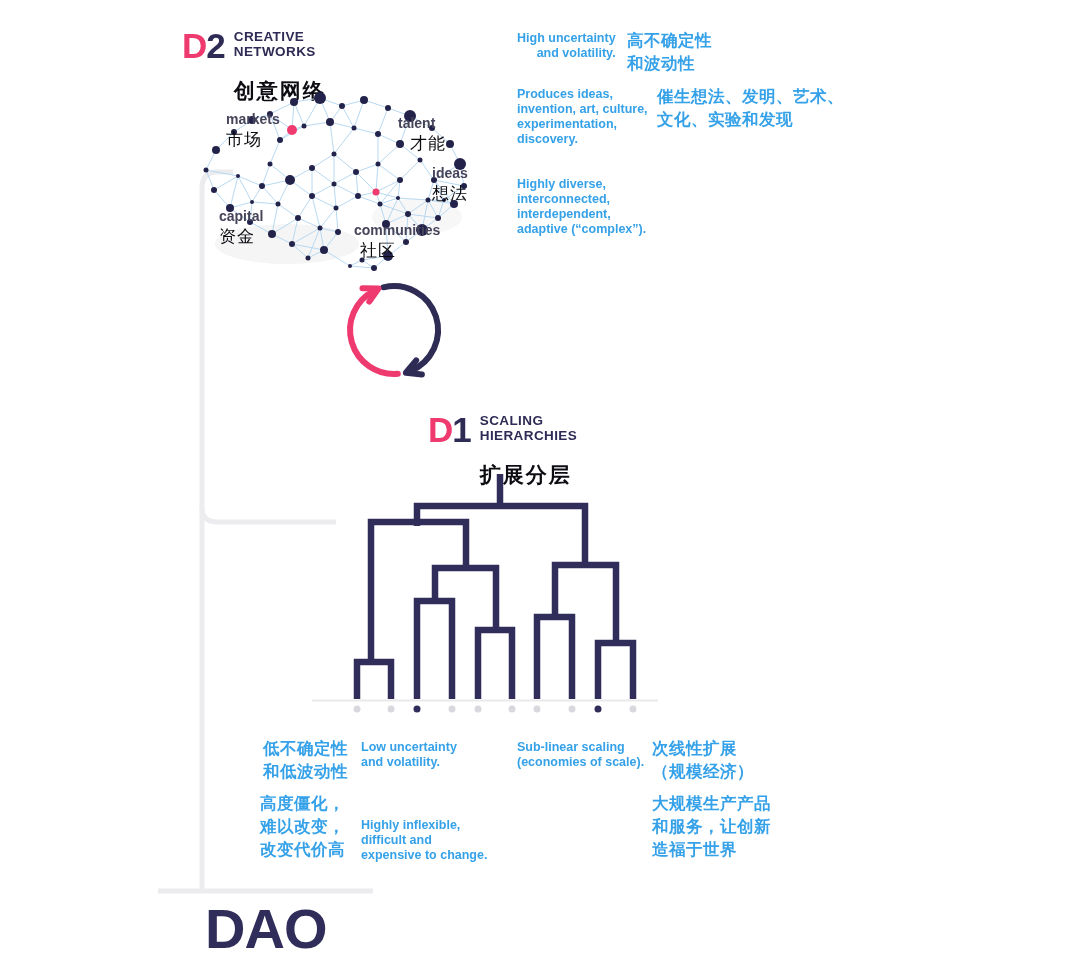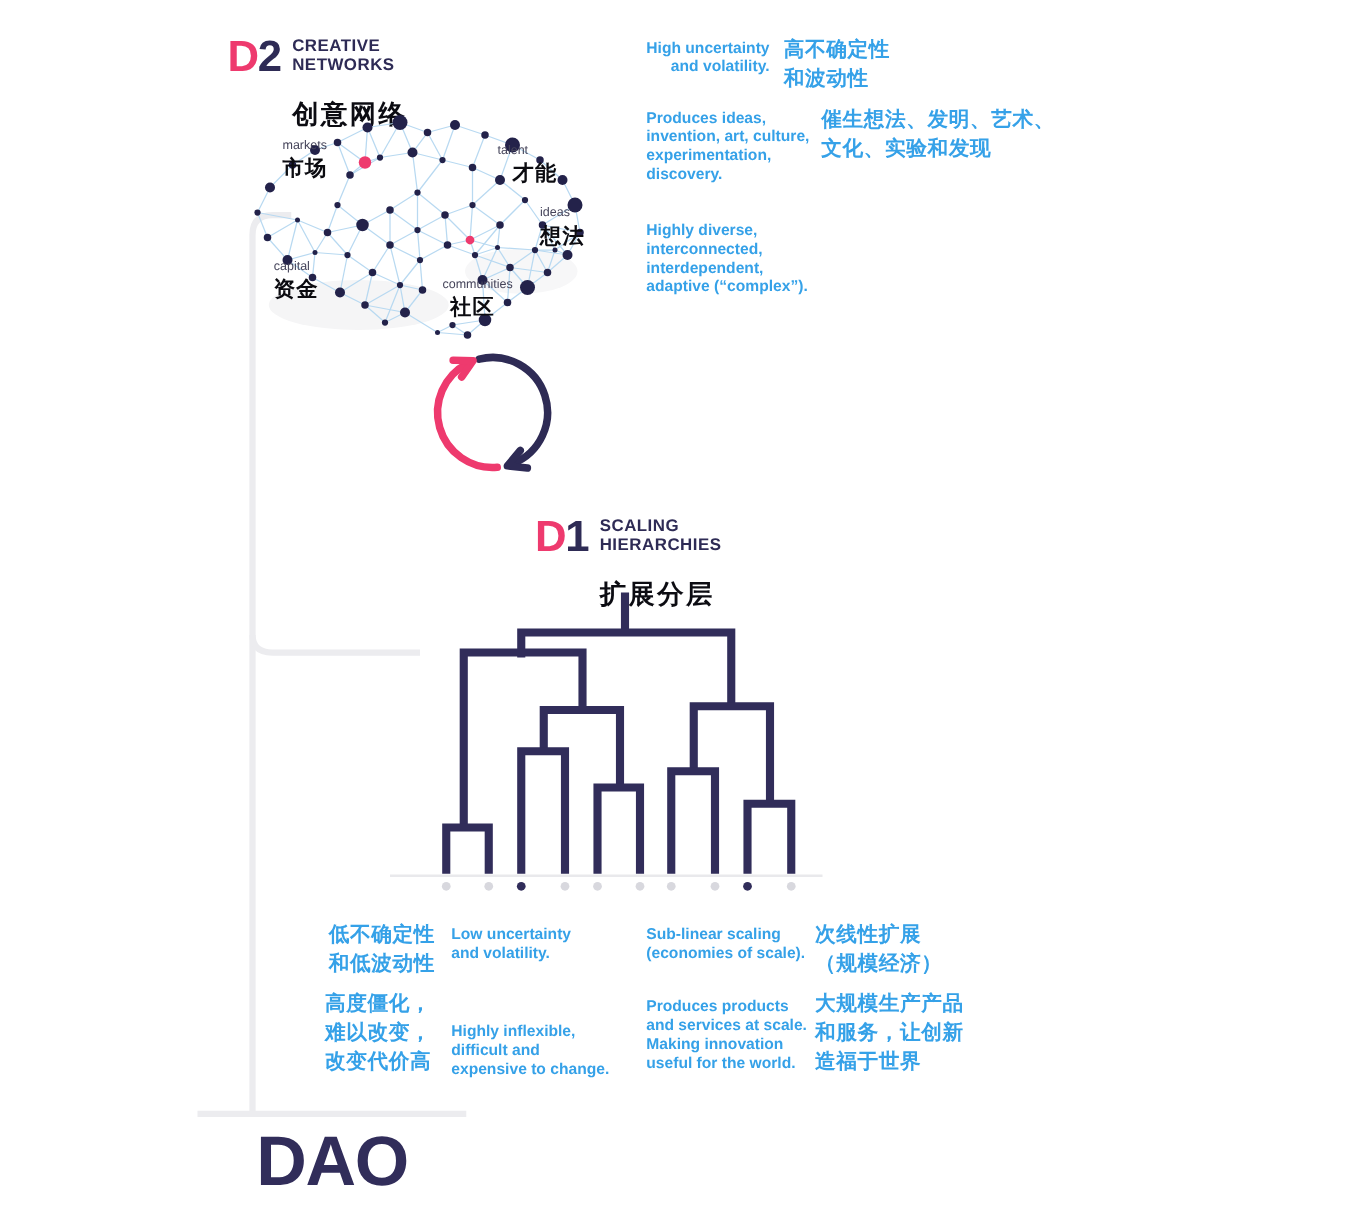--- a/index.html
+++ b/index.html
@@ -9,22 +9,22 @@
   
   .hdr{display:flex;gap:9px;align-items:flex-start;}
   .bigid{font-size:35px;font-weight:800;line-height:.92;letter-spacing:-1px;}
   .bigid .dl{color:#ee3a6e;} .bigid .dn{color:#2e2b55;}
   .hcol .ttl{font-size:13.5px;font-weight:800;color:#2e2b55;line-height:1.08;letter-spacing:.4px;}
   .hcol .hzh{font-size:21px;font-weight:800;color:#0c0c12;margin-top:18px;letter-spacing:2px;}
   
   .en-blue{color:#35a1e8;font-weight:700;font-size:12.5px;line-height:1.2;white-space:pre-line;}
   .zh-blue{color:#35a1e8;font-weight:700;font-size:16.5px;line-height:1.4;white-space:pre-line;letter-spacing:.5px;}
   
-  .blabel .ben{font-size:10px;color:#45445a;font-weight:400;}
-  .blabel .bzh{font-size:17px;font-weight:700;color:#0b0b10;margin-top:1px;letter-spacing:1px;}
+  .blabel .ben{font-size:14px;color:#45445a;font-weight:700;}
+  .blabel .bzh{font-size:17px;font-weight:400;color:#0b0b10;margin-top:1px;letter-spacing:1px;}
   
   .dao{font-size:56px;font-weight:800;color:#312d5a;letter-spacing:-1px;line-height:1;}
   svg{display:block;}
 </style>
 </head>
 <body>
 
 <div id="canvas">
 
   <svg class="abs" style="left:0;top:0;" width="1080" height="971" viewBox="0 0 1080 971">
@@ -334,23 +334,19 @@
   <div class="abs zh-blue" style="left:260px;top:792px;">高度僵化，
 难以改变，
 改变代价高</div>
   <div class="abs en-blue" style="left:361px;top:798px;margin-top:20px;">Highly inflexible,
 difficult and
 expensive to change.</div>
   <div class="abs en-blue" style="left:517px;top:740px;">Sub-linear scaling
 (economies of scale).</div>
   <div class="abs zh-blue" style="left:652px;top:737px;">次线性扩展
 （规模经济）</div>
-  <div class="abs en-blue" style="left:517px;top:798px;">Produces products
-and services at scale.
-Making innovation
-useful for the world.</div>
   <div class="abs dao" style="left:205px;top:901px;">DAO</div>
 
   <div class="abs zh-blue" style="left:652px;top:792px;">大规模生产产品
 和服务，让创新
 造福于世界</div>
 
 </div>
 
 </body></html>

